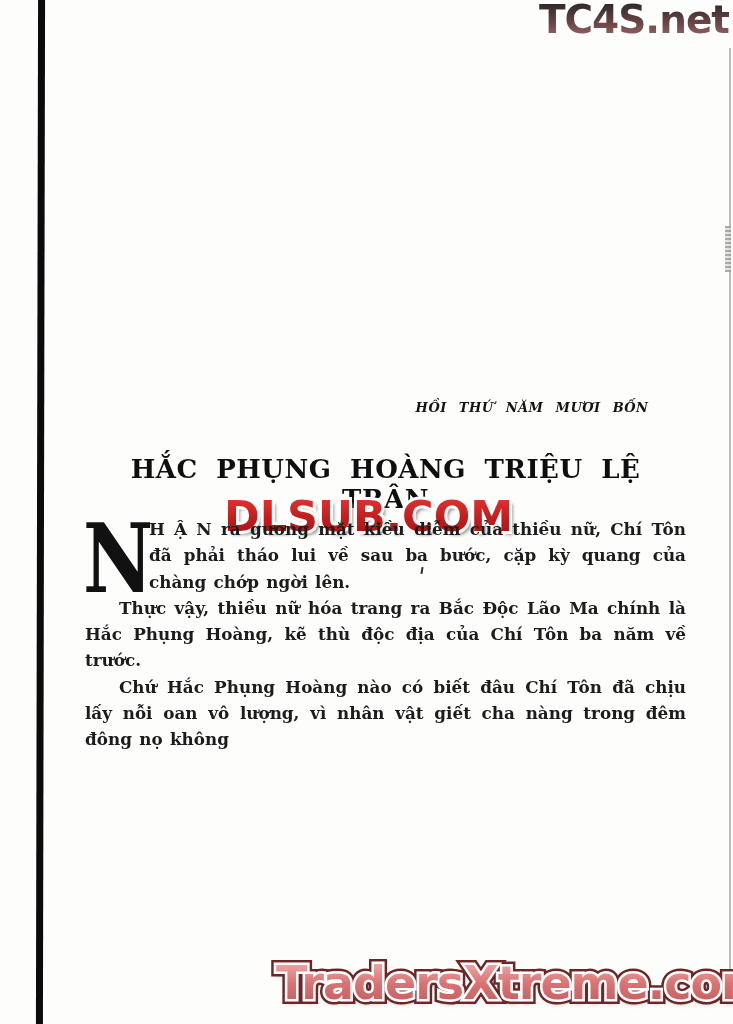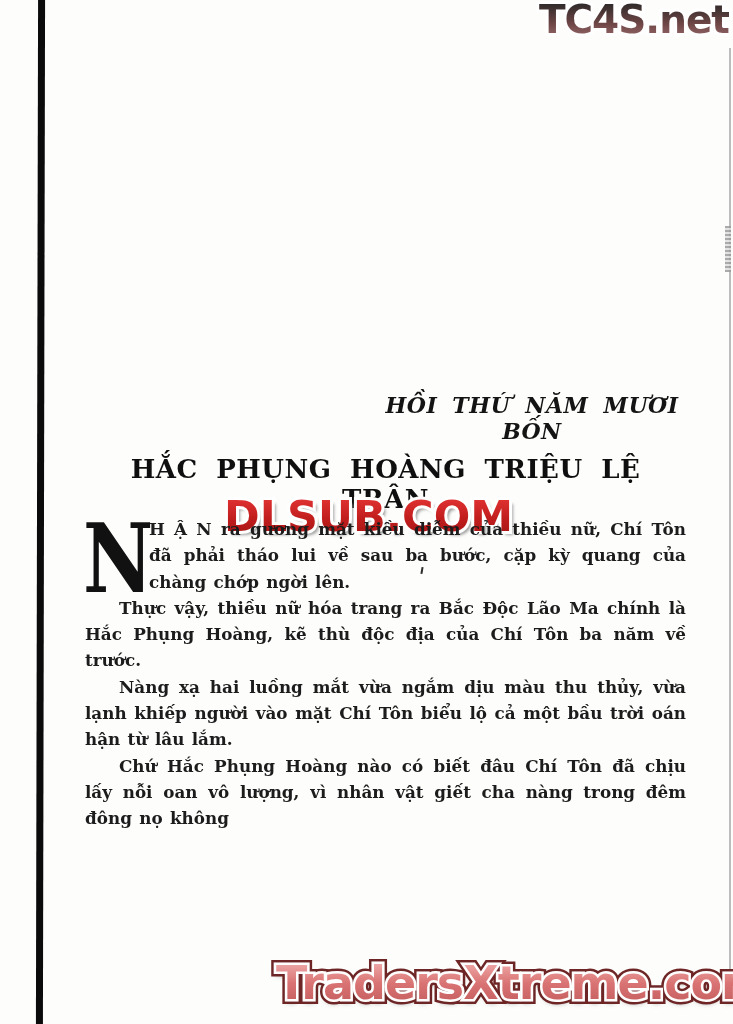--- a/index.html
+++ b/index.html
@@ -82,23 +82,23 @@
   .wm-traders .fill { color: #d97272; }
   @supports (-webkit-background-clip: text) {
     .wm-traders .fill {
       background: linear-gradient(180deg, #efabab 10%, #da7474 50%, #c55d5d 90%);
       -webkit-background-clip: text; background-clip: text; color: transparent;
     }
   }
 
   
   .chapter-heading {
-    position: absolute; left: 378px; top: 392px; width: 308px;
+    position: absolute; left: 378px; top: 400px; width: 308px;
     text-align: center;
-    font-style: italic; font-weight: bold; font-size: 22px;
+    font-style: italic; font-weight: bold; font-size: 13px;
     letter-spacing: 0.5px; word-spacing: 7px;
     color: #141414;
   }
   .chapter-title {
     position: absolute; left: 85px; top: 454px; width: 601px;
     text-align: center;
     font-weight: bold; font-size: 26px;
     letter-spacing: 0.5px; word-spacing: 9px;
     color: #0f0f0f;
   }
@@ -137,21 +137,20 @@
   <div class="layered wm-dlsub">
     <span class="stroke" aria-hidden="true">DLSUB.COM</span>
     <span class="fill">DLSUB.COM</span>
   </div>
 
   <div class="body-text">
     <p class="p-drop">
       <span class="dropcap-spacer"></span><span class="dropcap">N</span><span>H Ậ N ra gương mặt kiều diễm của thiều nữ, Chí Tôn đã phải tháo lui về sau ba bước, cặp kỳ quang của chàng chớp ngời lên.</span>
     </p>
     <p>Thực vậy, thiều nữ hóa trang ra Bắc Độc Lão Ma chính là Hắc Phụng Hoàng, kẽ thù độc địa của Chí Tôn ba năm về trước.</p>
-    <p>Nàng xạ hai luồng mắt vừa ngắm dịu màu thu thủy, vừa lạnh khiếp người vào mặt Chí Tôn biểu lộ cả một bầu trời oán hận từ lâu lắm.</p>
     <p>Chứ Hắc Phụng Hoàng nào có biết đâu Chí Tôn đã chịu lấy nỗi oan vô lượng, vì nhân vật giết cha nàng trong đêm đông nọ không</p>
   </div>
 
   <div class="layered wm-traders">
     <span class="stroke-dark" aria-hidden="true">TradersXtreme.com</span>
     <span class="stroke-white" aria-hidden="true">TradersXtreme.com</span>
     <span class="fill">TradersXtreme.com</span>
   </div>
 
 </div>

